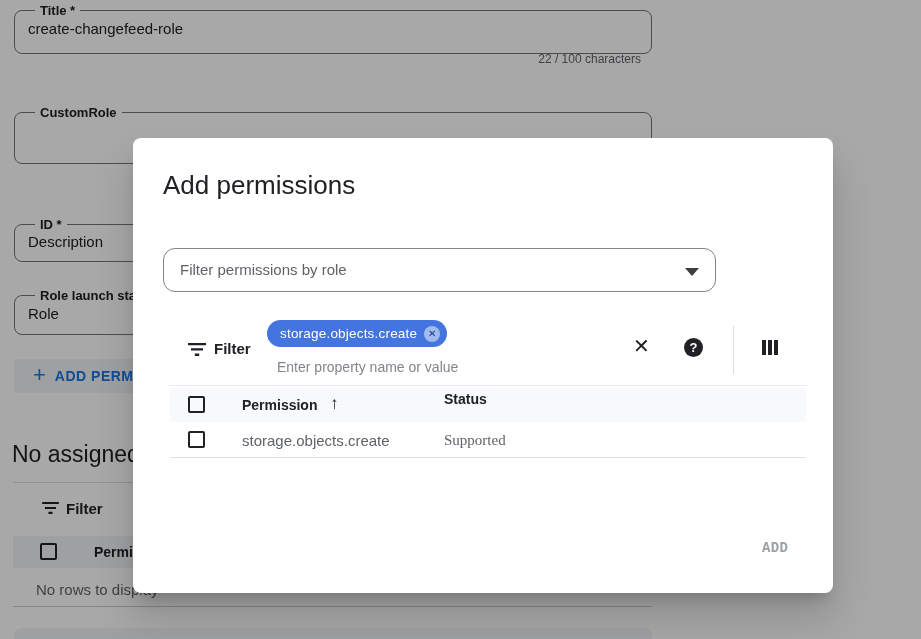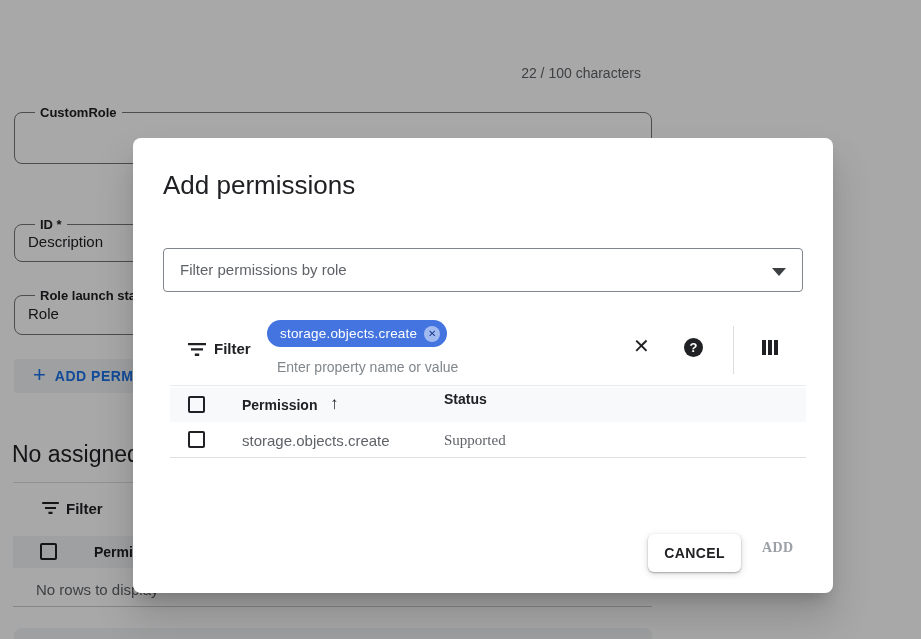--- a/index.html
+++ b/index.html
@@ -11,21 +11,21 @@
   .bg { position:absolute; inset:0; }
   .ofield { position:absolute; left:14px; width:638px; border:1px solid #757575; border-radius:8px; background:#fff; }
   .olabel { position:absolute; top:-9px; left:20px; background:#fff; padding:0 5px; font-size:13px; font-weight:700; color:#202124; line-height:17px; }
   .ovalue { position:absolute; left:13px; top:9px; font-size:15px; color:#202124; white-space:nowrap; }
   .f-title { top:10px; height:44px; }
   .f-desc  { top:112px; height:52px; }
   .f-desc .ovalue { top:8px; }
   .f-id    { top:224px; height:38px; }
   .f-id .ovalue { top:8px; }
   .f-stage { top:295px; height:40px; }
-  .counter { position:absolute; top:65px; left:14px; width:627px; text-align:right; font-size:14px; color:#5f6368; }
+  .counter { position:absolute; top:52px; left:14px; width:627px; text-align:right; font-size:12px; color:#5f6368; }
   .btn-addperm { position:absolute; left:14px; top:359px; width:230px; height:34px; background:#f1f3f4; border:none; border-radius:4px; display:flex; align-items:center; padding-left:19px; gap:9px; cursor:pointer; }
   .plus { font-size:22px; font-weight:400; color:#1a73e8; line-height:22px; margin-top:-2px; }
   .btn-addperm .blbl { font-size:14px; font-weight:700; letter-spacing:.5px; color:#1a73e8; white-space:nowrap; }
   .bg-heading { position:absolute; left:12px; top:441px; font-size:23px; color:#202124; white-space:nowrap; }
   .bg-div1 { position:absolute; left:13px; top:482px; width:639px; height:1px; background:#dadce0; }
   .bg-div2 { position:absolute; left:13px; top:606px; width:639px; height:1px; background:#c9cccf; }
   .bg-filterrow { position:absolute; left:42px; top:497px; height:22px; display:flex; align-items:center; }
   .funnel { display:inline-block; line-height:0; }
   .bg-filterrow .flabel { font-size:15px; font-weight:700; color:#202124; margin-left:7px; }
   .bg-filterrow .ph { font-size:15px; color:#80868b; margin-left:49px; white-space:nowrap; }
@@ -37,21 +37,21 @@
 
   .cb { position:absolute; width:17px; height:17px; border:2px solid #202124; border-radius:2px; background:transparent; cursor:pointer; }
 
   
   .overlay { position:absolute; inset:0; background:rgba(0,0,0,0.34); z-index:5; }
 
   
   .modal { position:absolute; left:133px; top:138px; width:700px; height:455px; background:#fff; border-radius:8px; z-index:10;
            box-shadow:0 11px 15px -7px rgba(0,0,0,.2), 0 24px 38px 3px rgba(0,0,0,.14); }
   .m-title { position:absolute; left:30px; top:32px; font-size:26px; font-weight:400; color:#202124; }
-  .m-dropdown { position:absolute; left:30px; top:110px; width:640px; height:44px; border:1px solid #80868b; border-radius:4px; cursor:pointer; }
+  .m-dropdown { position:absolute; left:30px; top:110px; width:553px; height:44px; border:1px solid #80868b; border-radius:12px; cursor:pointer; }
   .m-dropdown .ddtext { position:absolute; left:16px; top:12px; font-size:15px; color:#5f6368; }
   .chev { position:absolute; right:16px; top:19px; width:0; height:0; border-left:7px solid transparent; border-right:7px solid transparent; border-top:8px solid #3c4043; }
 
   .m-toolbar { position:absolute; left:37px; top:180px; width:636px; height:68px; border-bottom:1px solid #e8eaed; }
   .m-toolbar .funnel { position:absolute; left:18px; top:25px; }
   .m-toolbar .flabel { position:absolute; left:44px; top:22px; font-size:15px; font-weight:700; color:#202124; }
   .chip { position:absolute; left:97px; top:2px; height:27px; border-radius:14px; background:#4374e0; display:flex; align-items:center; padding:0 7px 0 13px; gap:7px; cursor:pointer; }
   .chip .ctext { font-size:13.5px; color:#fff; letter-spacing:.2px; white-space:nowrap; }
   .chipx { width:16px; height:16px; border-radius:50%; background:rgba(255,255,255,.5); color:#1b3a85; font-size:10px; font-weight:700; display:flex; align-items:center; justify-content:center; line-height:1; cursor:pointer; }
   .m-placeholder { position:absolute; left:107px; top:41px; font-size:14px; color:#80868b; white-space:nowrap; }
@@ -68,29 +68,33 @@
   .sortarrow { position:absolute; left:160px; top:6px; font-size:17px; font-weight:700; color:#202124; }
   .m-thead .h2col { position:absolute; left:274px; top:3px; font-size:14px; font-weight:700; color:#202124; }
   .m-trow { position:relative; height:36px; background:#fff; border-bottom:1px solid #e0e0e0; cursor:pointer; }
   .m-trow .cb { left:18px; top:9px; }
   .m-trow .c1 { position:absolute; left:72px; top:10px; font-size:15px; color:#5f6368; }
   .m-trow .c2 { position:absolute; left:274px; top:10px; font-size:15px; color:#5f6368;font-family:Liberation Serif, serif; }
 
   .m-cancel { position:absolute; left:515px; top:396px; width:93px; height:38px; background:#fff; border:none; border-radius:6px;
               box-shadow:0 1px 2px rgba(0,0,0,.3), 0 2px 6px 1px rgba(60,64,67,.15);
               font-family:inherit; font-size:14px; font-weight:700; letter-spacing:.4px; color:#202124; cursor:pointer; }
-  .m-add { position:absolute; left:629px; top:402px; background:none; border:none; font-family:Liberation Serif, serif; font-size:14px; font-weight:700; letter-spacing:.4px; color:#9aa0a6; cursor:default; }
+  .m-add { position:absolute; left:629px; top:402px; background:none; border:none; font-family:Liberation Mono, monospace; font-size:14px; font-weight:700; letter-spacing:.4px; color:#9aa0a6; cursor:default; }
 </style>
 </head>
 <body>
 
 <div class="screen">
 
   <div class="bg">
 
+    <div class="ofield f-title">
+      <span class="olabel">Title *</span>
+      <span class="ovalue">create-changefeed-role</span>
+    </div>
     <div class="counter">22 / 100 characters</div>
 
     <div class="ofield f-desc">
       <span class="olabel">CustomRole</span>
     </div>
 
     <div class="ofield f-id">
       <span class="olabel">ID *</span>
       <span class="ovalue">Description</span>
     </div>
@@ -169,17 +173,16 @@
         <span class="sortarrow">↑</span>
         <span class="h2col">Status</span>
       </div>
       <div class="m-trow">
         <div class="cb"></div>
         <span class="c1">storage.objects.create</span>
         <span class="c2">Supported</span>
       </div>
     </div>
 
-    <button class="m-cancel">CANCEL</button>
     <button class="m-add">ADD</button>
   </div>
 
 </div>
 
 </body></html>

